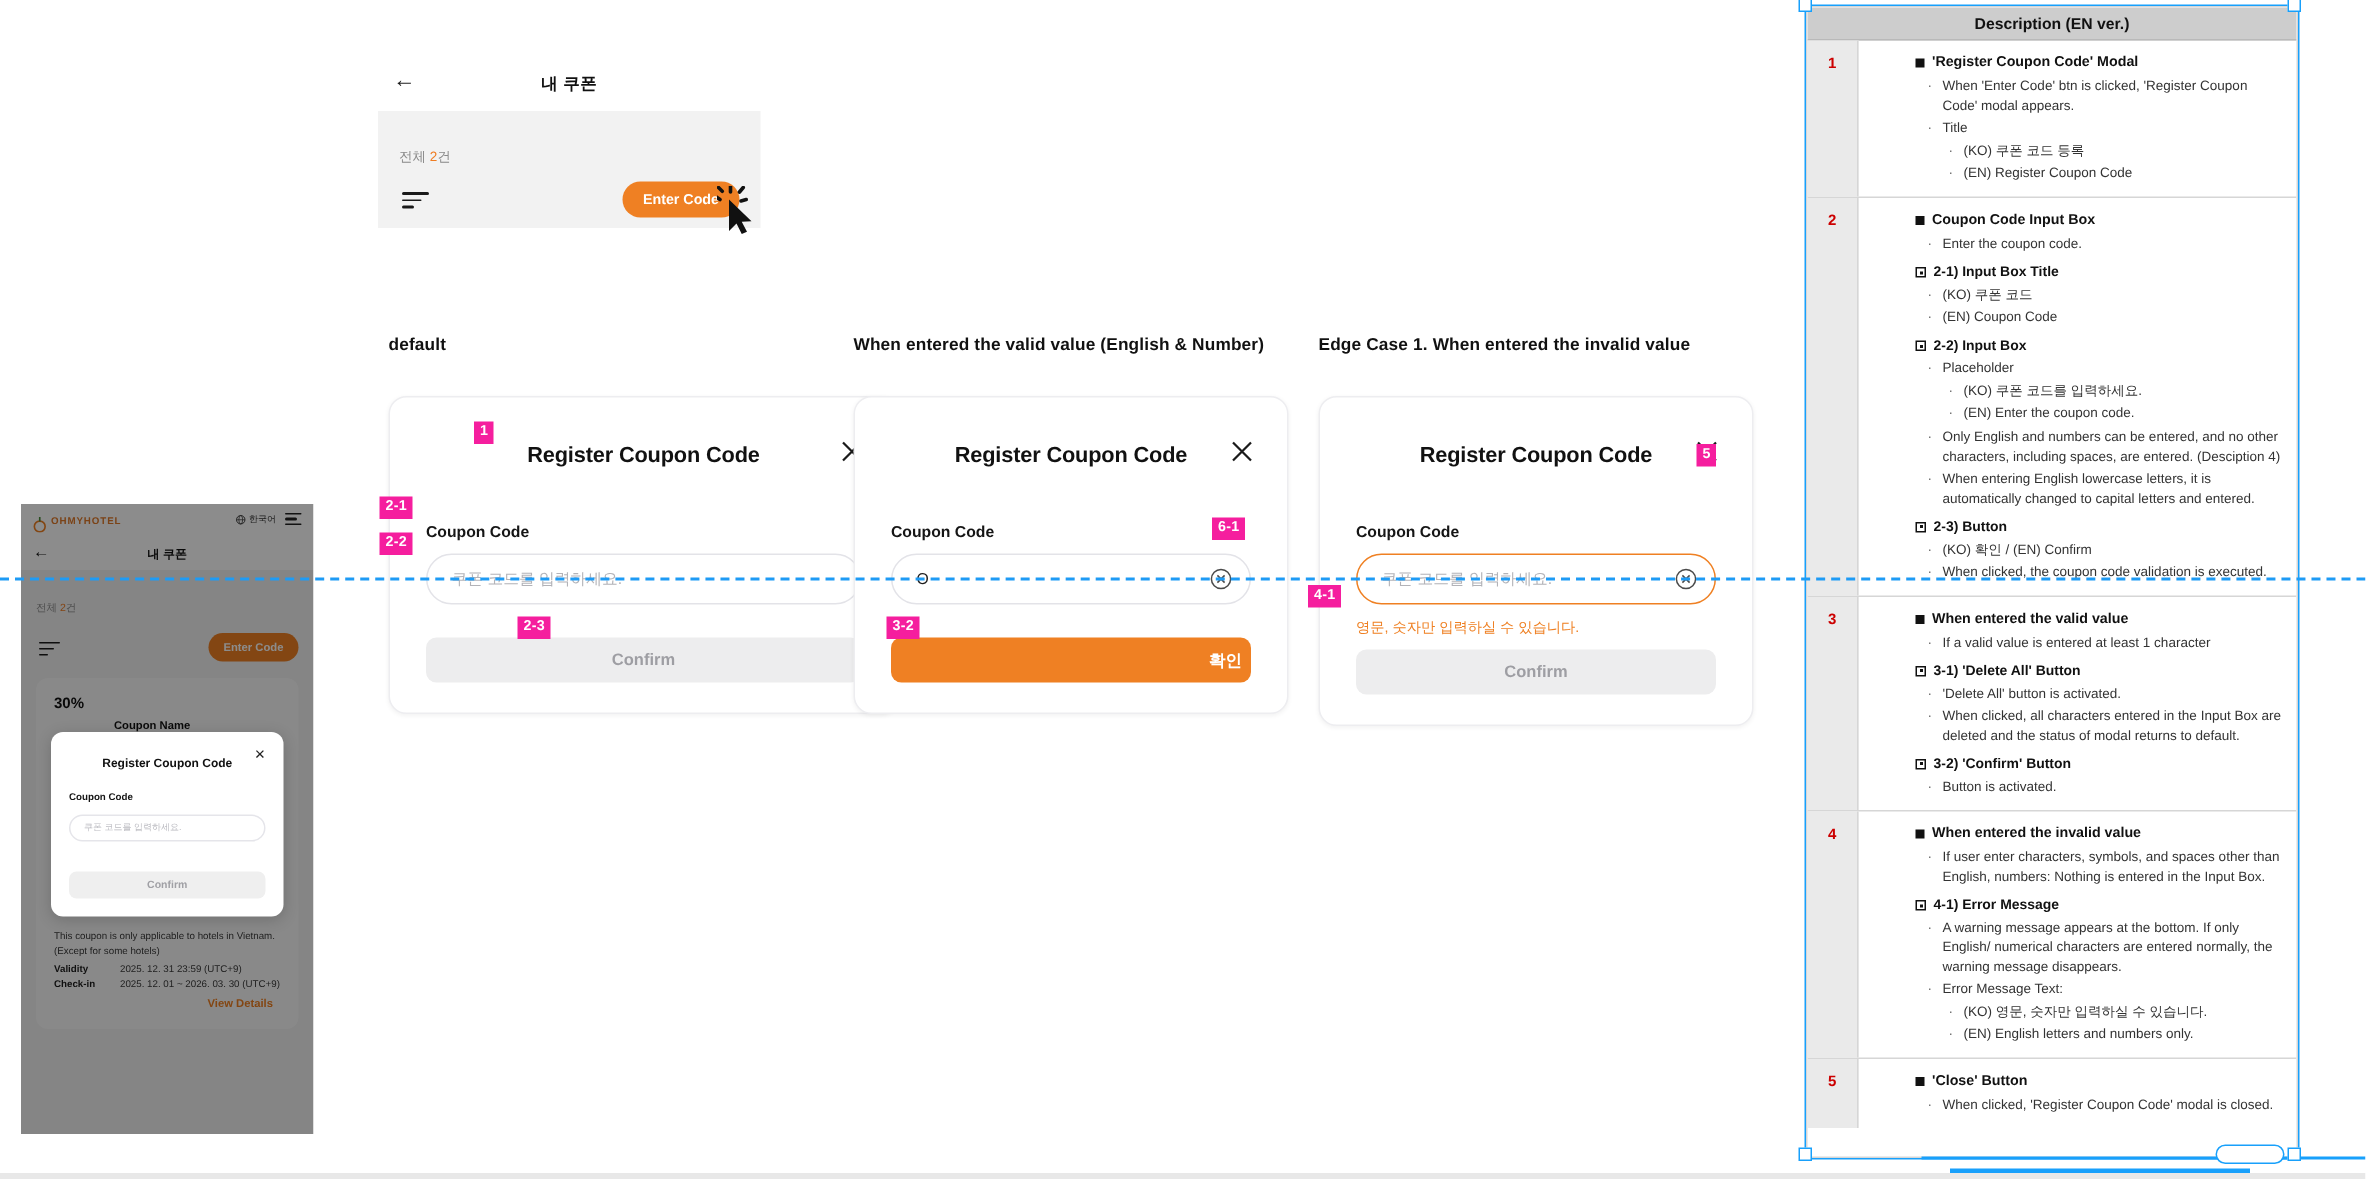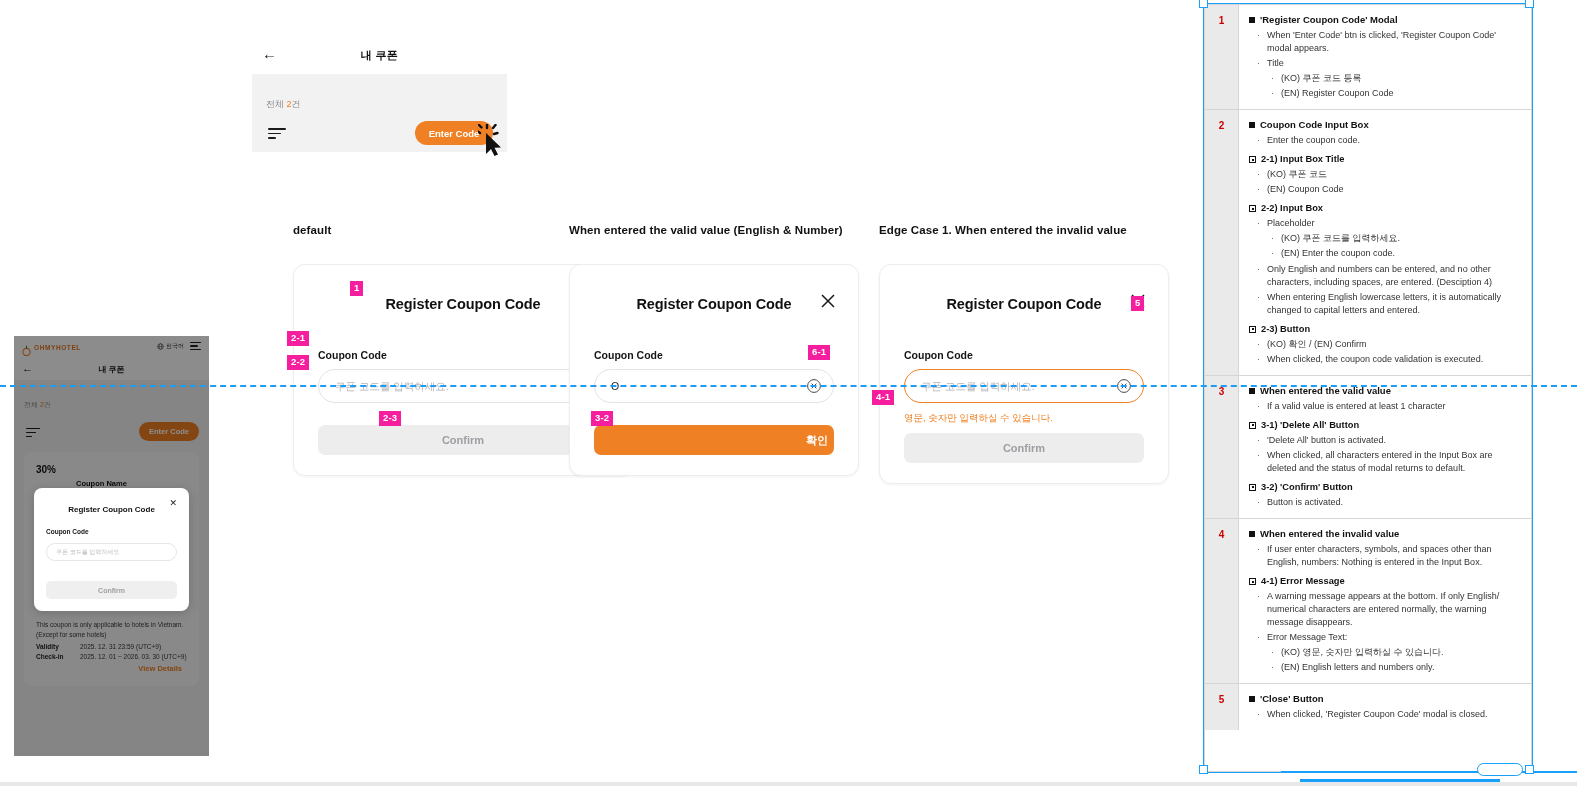--- a/index.html
+++ b/index.html
@@ -216,21 +216,21 @@
     border-bottom: 1px solid #b9b9b9;
   }
   .desc-row { display:flex; border-bottom: 1px solid #d6d6d6; }
   .desc-row:last-child { border-bottom: none; }
   .desc-num {
     width: 34px; flex: 0 0 34px; background:#eaeaea;
     font-size: 10px; font-weight: bold; color:#cc0000;
     padding-top: 10px; text-align:center;
     border-right: 1px solid #d6d6d6;
   }
-  .desc-body { flex:1; padding: 8px 10px 9px 10px; }
+  .desc-body { flex:1; padding: 8px 10px 9px 10px; margin-left: 28px; }
   .d-h1 { font-size: 9.5px; font-weight: bold; color:#111; margin: 1px 0 4px 0; display:flex; gap:5px; align-items:flex-start;}
   .d-h1 .sq { display:inline-block; width:6px; height:6px; background:#111; margin-top:3px; flex:0 0 6px;}
   .d-h2 { font-size: 9.3px; font-weight: bold; color:#111; margin: 7px 0 4px 0; display:flex; gap:5px; align-items:flex-start;}
   .d-h2 .bx {
     display:inline-block; width:7px; height:7px; border:1px solid #111; margin-top:2px; flex:0 0 7px;
     position:relative;
   }
   .d-h2 .bx::after{content:""; position:absolute; left:1.5px; top:1.5px; width:2px; height:2px; background:#111;}
   .d-li { font-size: 9px; color:#333; line-height:1.45; display:flex; gap:5px; margin: 2px 0 0 8px; }
   .d-li .dot { color:#666; flex:0 0 5px; font-size:9px; line-height:1.45;}
@@ -280,21 +280,21 @@
     <g stroke="#111" stroke-width="2.4" stroke-linecap="round">
       <line x1="9" y1="4" x2="9" y2="0"></line>
       <line x1="2" y1="9" x2="-1" y2="7"></line>
       <line x1="3.5" y1="3.5" x2="1" y2="1"></line>
       <line x1="15" y1="4" x2="17.5" y2="1"></line>
       <line x1="16" y1="10" x2="19.5" y2="9"></line>
     </g>
     <path d="M8 9 L8 30 L13 25 L16.5 32 L20 30.5 L16.5 23.8 L23 23.5 Z" fill="#111"></path>
   </svg>
 
-  <div class="abs" style="left:259px; top:224px; width:340px;margin-left:34px;">
+  <div class="abs" style="left:259px; top:224px; width:340px;">
     <div class="variant-label">default</div>
     <div class="modal-card" style="margin-top:28px;">
       <div class="modal-inner">
         <div class="modal-head">
           <span class="modal-title">Register Coupon Code</span>
           <button class="modal-close">
             <svg viewBox="0 0 20 20" width="20" height="20">
                 <path d="M4 4 L16 16 M16 4 L4 16" stroke="#1a1a1a" stroke-width="1.5" fill="none"></path>
               </svg>
           </button>
@@ -434,20 +434,21 @@
         <span class="mt">Register Coupon Code</span>
         <button class="mc">✕</button>
       </div>
       <div class="fl">Coupon Code</div>
       <input class="fi" type="text" placeholder="쿠폰 코드를 입력하세요." style="">
       <button class="bt">Confirm</button>
     </div>
   </div>
 
   <div class="abs" id="desc-panel">
+    <div id="desc-header">Description (EN ver.)</div>
     <div id="desc-rows">
         <div class="desc-row">
           <div class="desc-num">1</div>
           <div class="desc-body">
             <div class="d-h1">
               <span class="sq"></span>
               <span>'Register Coupon Code' Modal</span>
             </div>
             <div class="d-li">
               <span class="dot">·</span>

